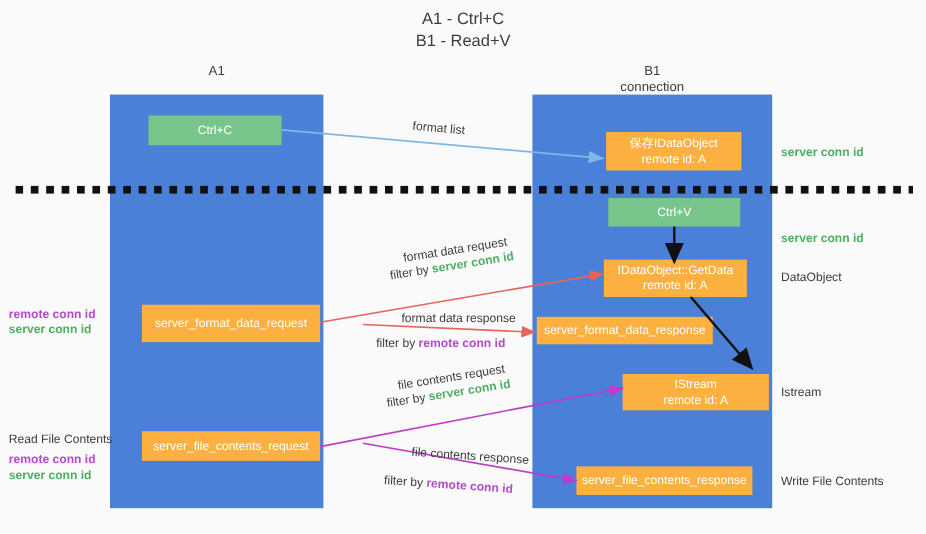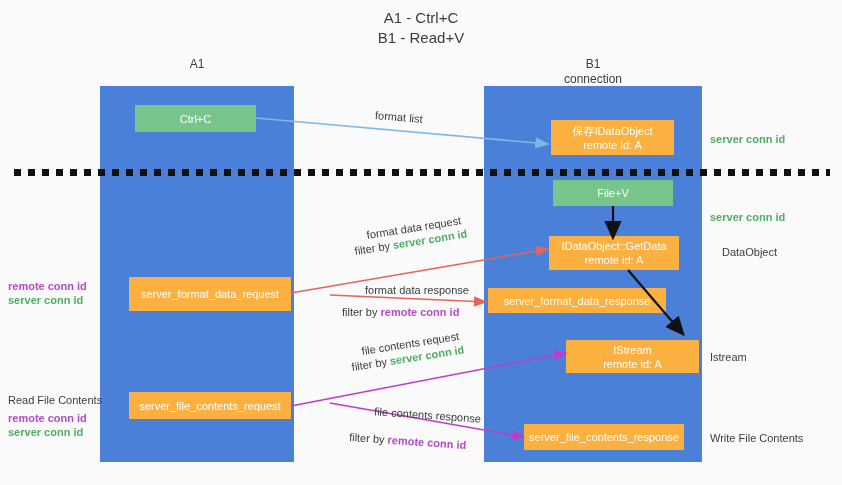--- a/index.html
+++ b/index.html
@@ -120,52 +120,52 @@
   <div class="node green" style="left:135px;top:105px;width:121px;height:27px;">
     <div>Ctrl+C</div>
   </div>
 
   <div class="node orange" style="left:551px;top:120px;width:123px;height:35px;">
     <div>保存IDataObject</div>
     <div class="l2">remote id: A</div>
   </div>
 
   <div class="node green" style="left:553px;top:180px;width:120px;height:26px;">
-    <div>File+V</div>
+    <div>Ctrl+V</div>
   </div>
 
   <div class="node orange" style="left:549px;top:236px;width:130px;height:34px;">
     <div>IDataObject::GetData</div>
     <div class="l2">remote id: A</div>
   </div>
 
   <div class="node orange" style="left:566px;top:340px;width:133px;height:33px;">
     <div>IStream</div>
     <div class="l2">remote id: A</div>
   </div>
 
   <div class="node orange" style="left:129px;top:277px;width:162px;height:34px;">
     <div>server_format_data_request</div>
   </div>
 
-  <div class="node orange" style="left:488px;top:288px;width:178px;height:25px;">
+  <div class="node orange" style="left:488px;top:288px;width:160px;height:25px;">
     <div>server_format_data_response</div>
   </div>
 
   <div class="node orange" style="left:129px;top:392px;width:162px;height:27px;">
     <div>server_file_contents_request</div>
   </div>
 
   <div class="node orange" style="left:524px;top:424px;width:160px;height:26px;">
     <div>server_file_contents_response</div>
   </div>
 
   <div class="side green" style="left:710px;top:132px;">server conn id</div>
   <div class="side green" style="left:710px;top:210px;">server conn id</div>
-  <div class="side dark" style="left:710px;top:245px;margin-left:12px;">DataObject</div>
+  <div class="side dark" style="left:710px;top:245px;">DataObject</div>
   <div class="side dark" style="left:710px;top:350px;">Istream</div>
   <div class="side dark" style="left:710px;top:431px;">Write File Contents</div>
 
   <div class="side purple" style="left:8px;top:279px;">remote conn id</div>
   <div class="side green" style="left:8px;top:293px;">server conn id</div>
 
   <div class="side dark" style="left:8px;top:393px;">Read File Contents</div>
   <div class="side purple" style="left:8px;top:411px;">remote conn id</div>
   <div class="side green" style="left:8px;top:425px;">server conn id</div>
 

